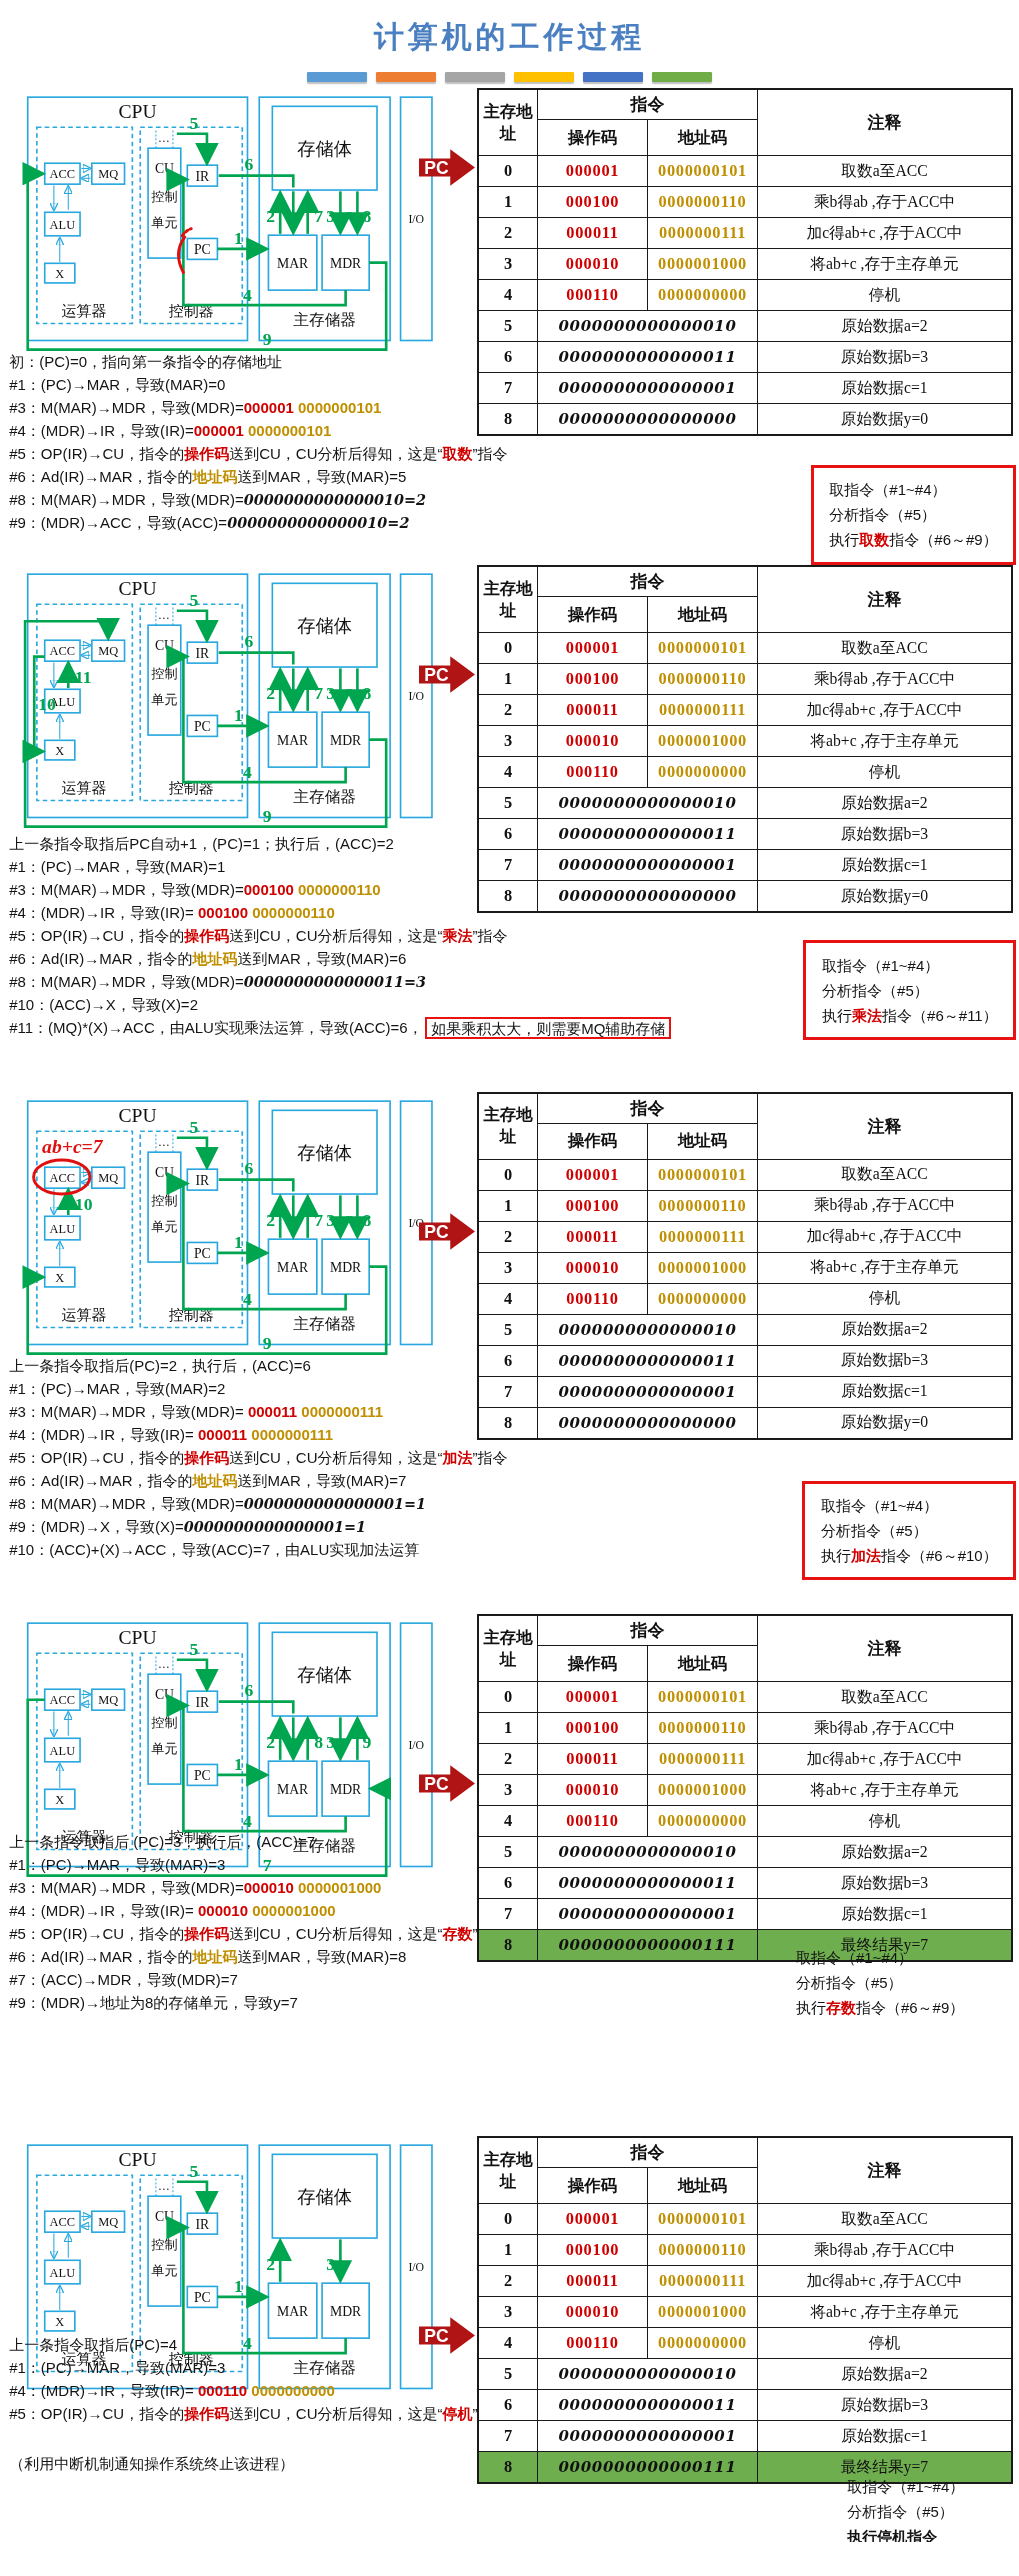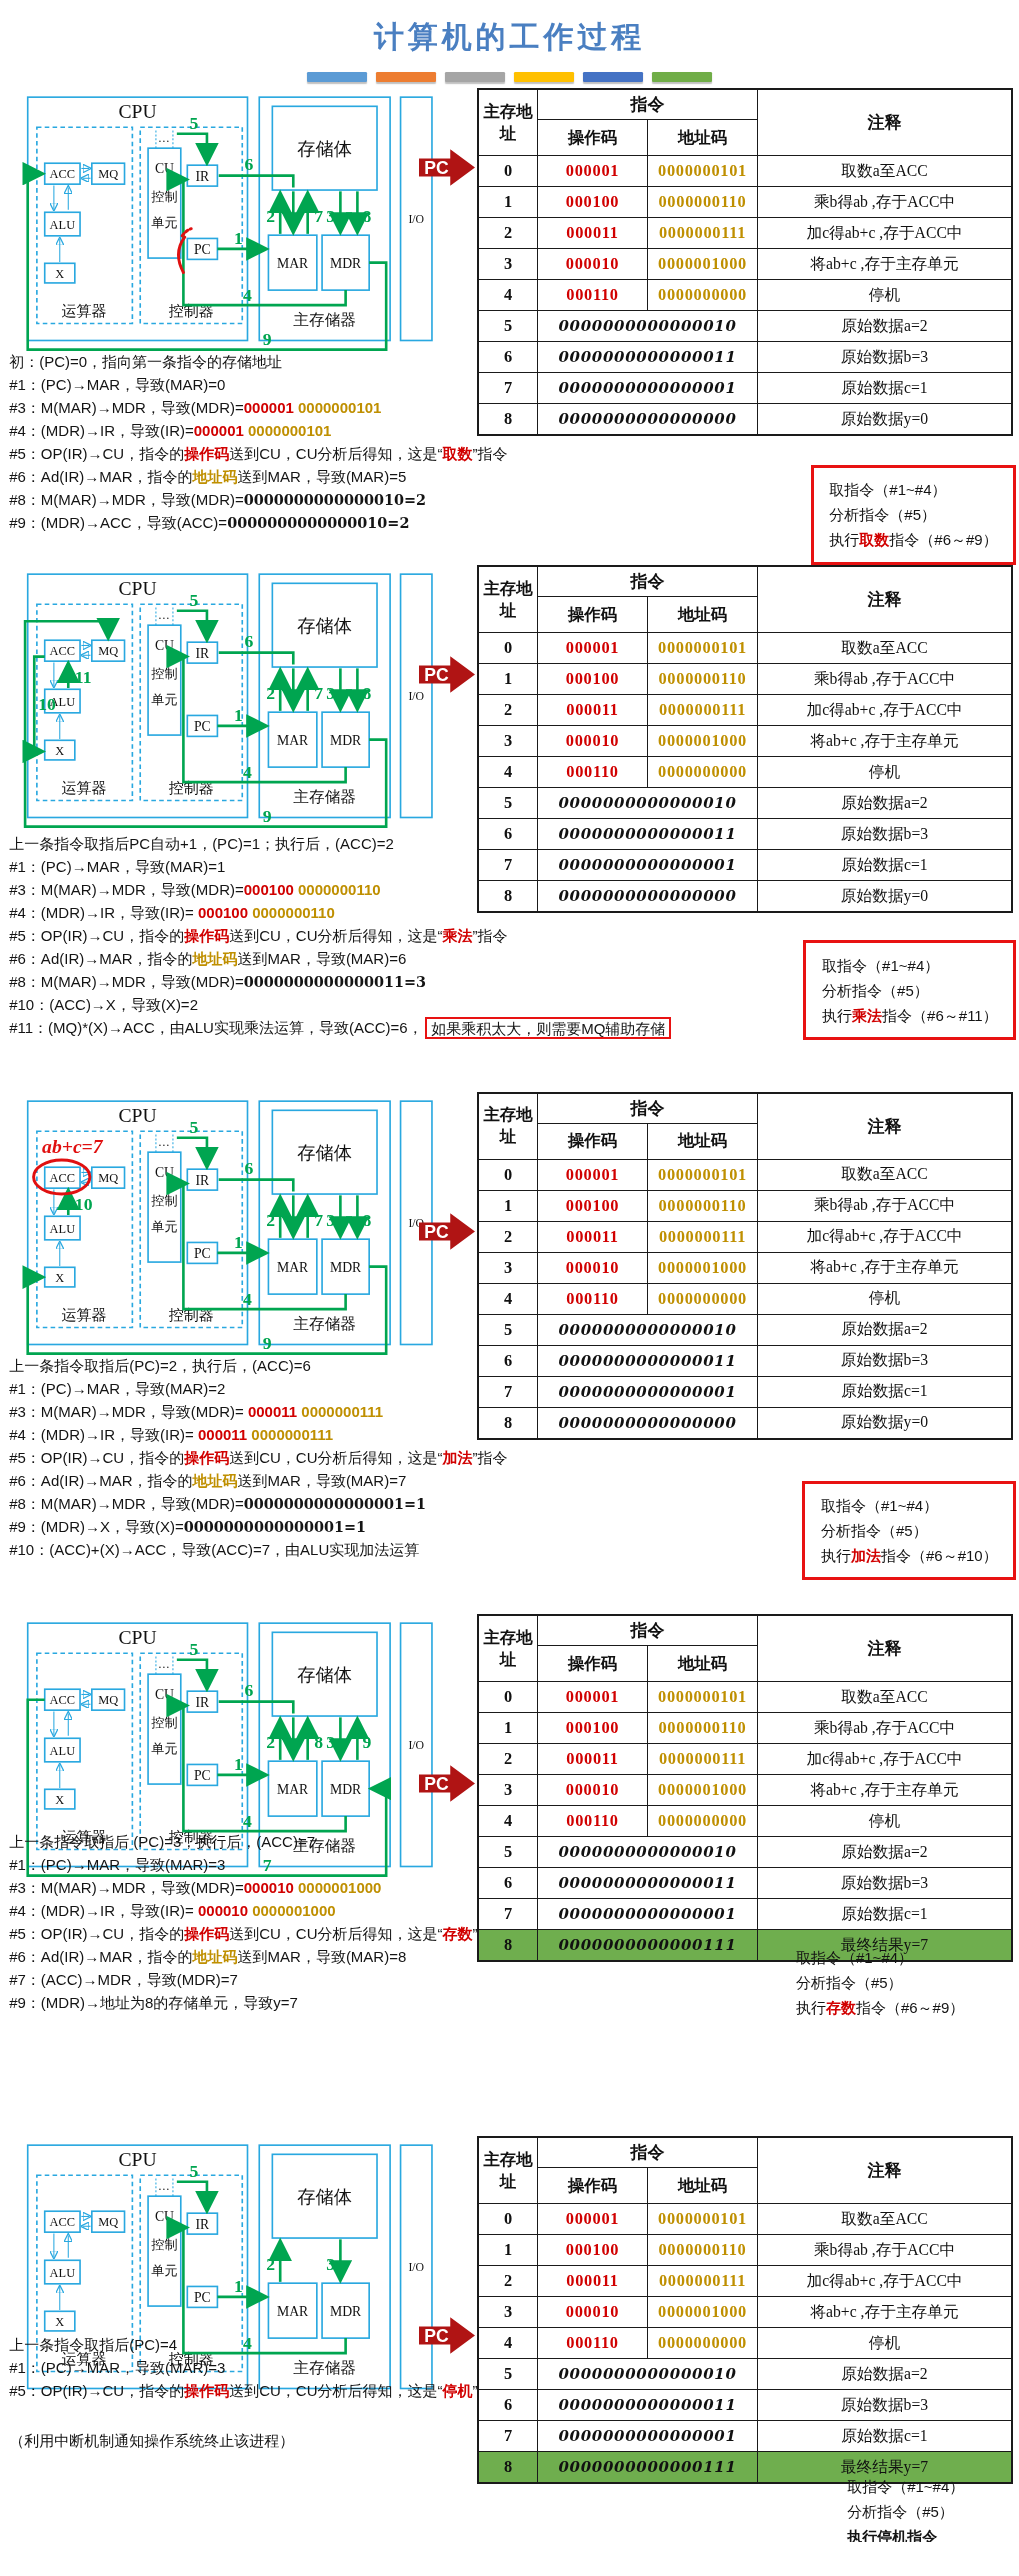--- a/index.html
+++ b/index.html
@@ -17,21 +17,21 @@
   .diagram{position:absolute;left:18.3px;top:0;width:459px;}
   .steps{position:absolute;left:9.2px;width:740px;font-size:15px;line-height:23px;color:#141414;}
   .blk1 .steps{top:262px;}
   .blk2 .steps{top:267px;}
   .blk3 .steps{top:262px;}
   .blk4 .steps{top:216px;}
   .blk5 .steps{top:197px;}
   .line{white-space:nowrap;}
   .c-r{color:#d10000;font-weight:bold;}
   .c-g{color:#bf8f00;font-weight:bold;}
-  .c-bi{font-family:"DejaVu Serif",serif;font-weight:bold;font-size:14.4px;}
+  .c-bi{font-family:"DejaVu Serif",serif;font-weight:bold;font-style:italic;font-size:14.4px;}
   .c-box{border:2px solid #e81212;padding:0.7px 3.9px;margin-left:2.6px;}
   .c-b{font-weight:bold;text-align:right;}
   .note{margin-top:27px;}
   .tablewrap{position:absolute;left:477px;top:0;width:539px;}
   table.itable{border-collapse:collapse;width:536px;table-layout:fixed;background:#fff;
     font-family:"Liberation Serif",serif;}
   table.itable th,table.itable td{border:1.6px solid #1a1a1a;text-align:center;padding:0;}
   table.itable{border:2px solid #1a1a1a;}
   th.h-addr{width:58px;font-size:16.4px;}
   th.h-instr{font-size:17px;height:29px;}
@@ -1038,20 +1038,21 @@
     <g class="opt">
       <path class="redpen" d="M254,228 Q236,252 252,282"></path>
       <path class="redpen" d="M250,226 q7,-9 14,-11" stroke-dasharray="4,4"></path>
     </g>
   </svg>
 </div>
   <div class="steps">
       <div class="line intro">上一条指令取指后(PC)=4</div>
       <div class="steps-lines">
         <div class="line">#1：(PC)→MAR，导致(MAR)=3</div>
+        <div class="line">#4：(MDR)→IR，导致(IR)= <span class="c-r">000110</span> <span class="c-g">0000000000</span></div>
         <div class="line">#5：OP(IR)→CU，指令的<span class="c-r">操作码</span>送到CU，CU分析后得知，这是“<span class="c-r">停机</span>”指令</div>
         <div class="note">（利用中断机制通知操作系统终止该进程）</div>
       </div>
     </div>
   <div class="tablewrap">
     <div class="pc-arrow" style="top: 181px;"><svg width="56" height="37" viewBox="0 0 86 56">
           <polygon points="0,14 48,14 48,0 86,28 48,56 48,42 0,42" fill="#b01414"></polygon>
           <text x="8" y="38" fill="#ffffff" font-size="27" font-weight="bold" font-family="Liberation Sans, sans-serif">PC</text>
         </svg></div>
     <table class="itable">

